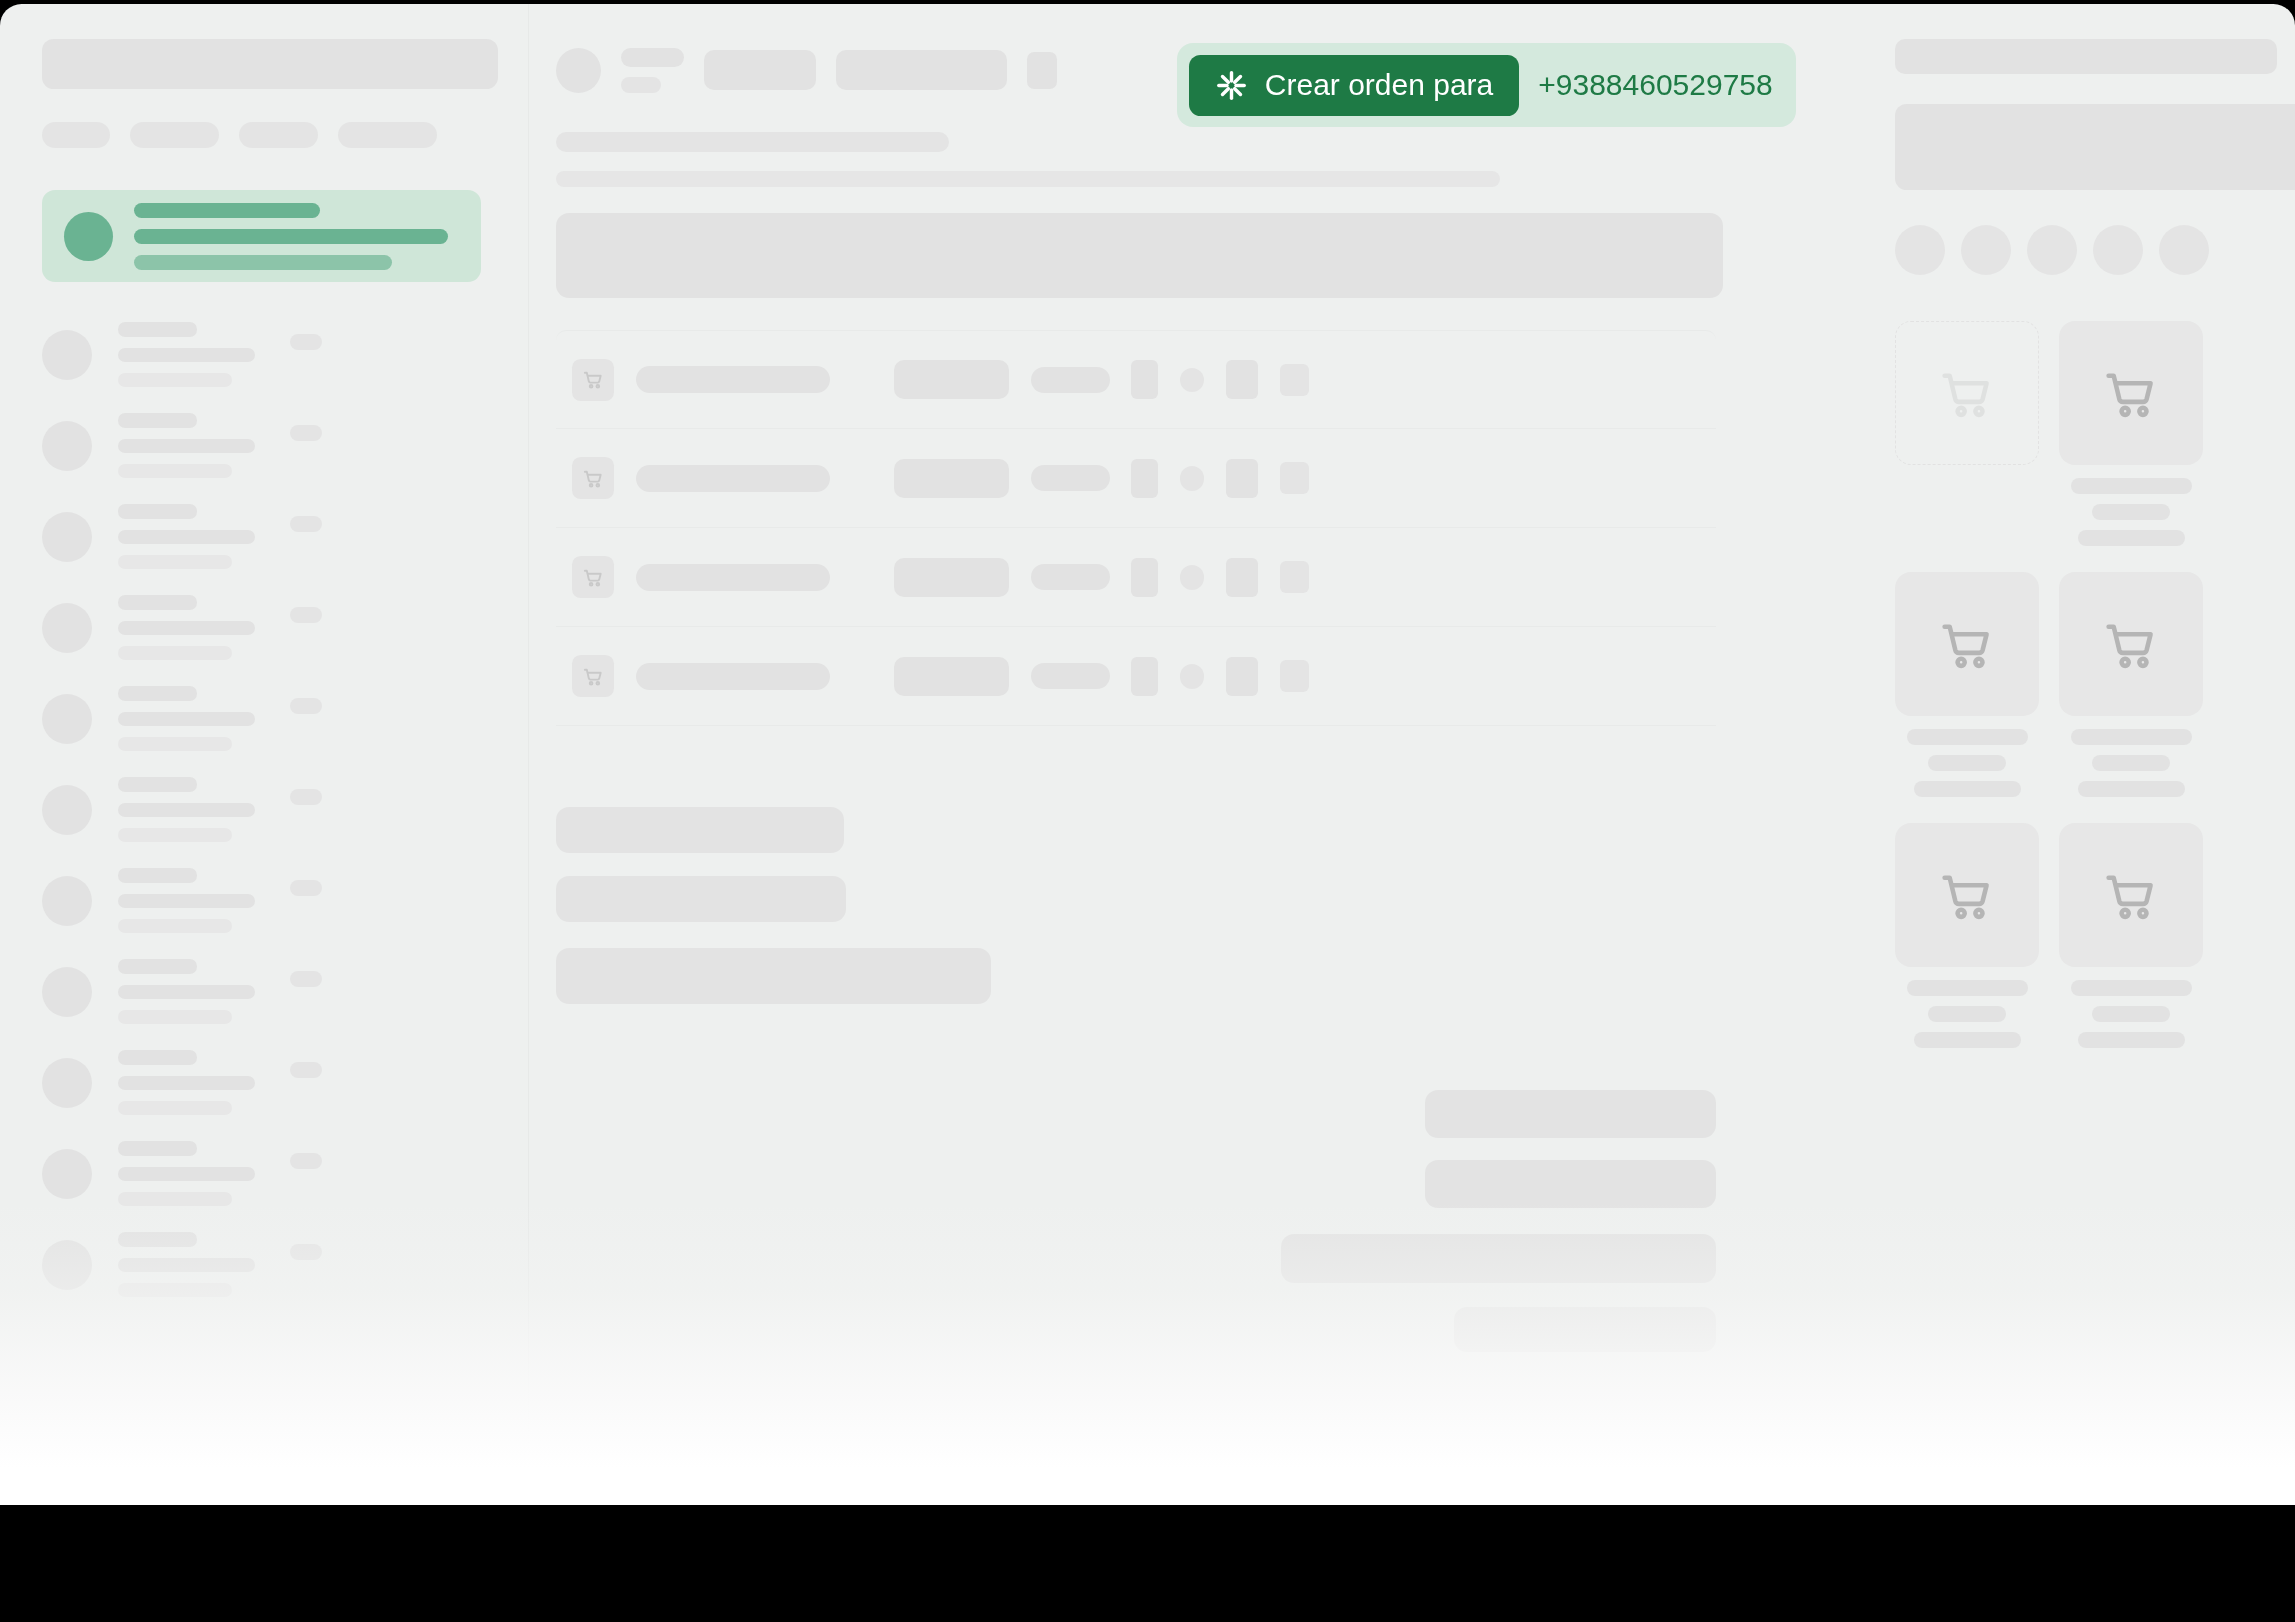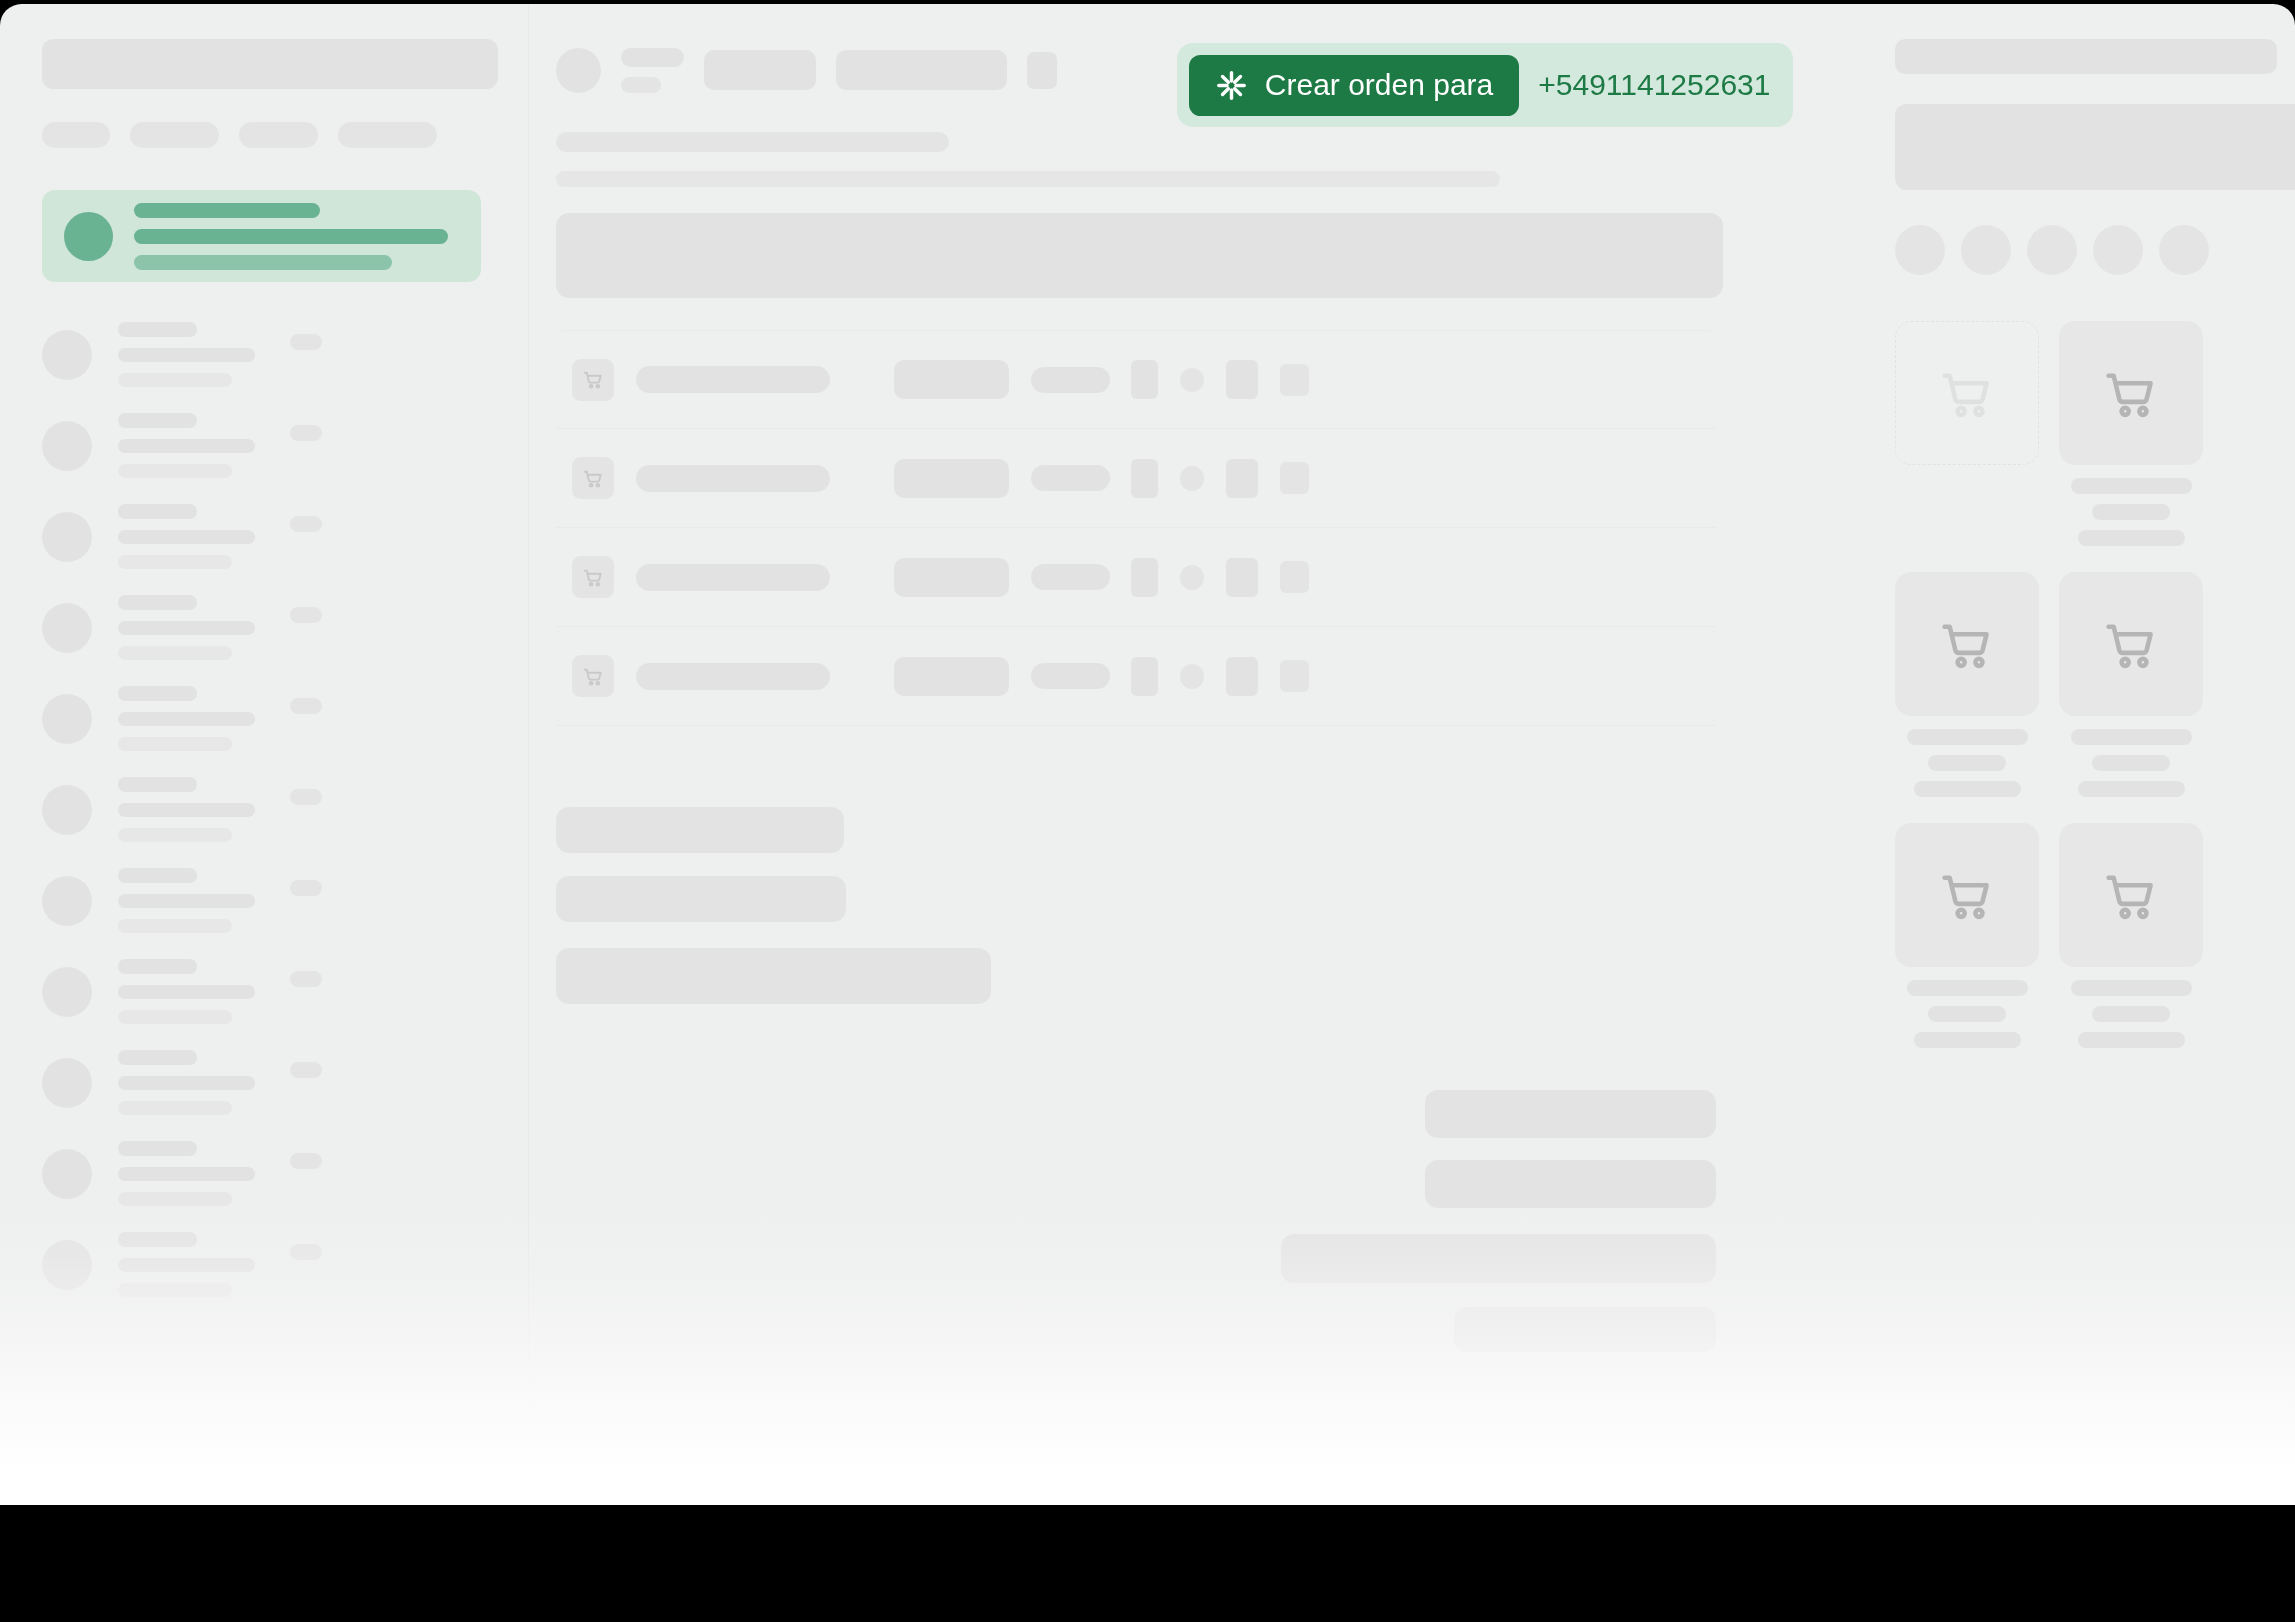--- a/index.html
+++ b/index.html
@@ -646,16 +646,16 @@
             <rect x="28" y="21.5" width="17" height="5" rx="2.5"></rect>
             <rect x="21.5" y="3" width="5" height="17" rx="2.5" transform="rotate(45 24 24)"></rect>
             <rect x="21.5" y="28" width="5" height="17" rx="2.5" transform="rotate(45 24 24)"></rect>
             <rect x="3" y="21.5" width="17" height="5" rx="2.5" transform="rotate(45 24 24)"></rect>
             <rect x="28" y="21.5" width="17" height="5" rx="2.5" transform="rotate(45 24 24)"></rect>
           </g>
         </svg>
       </span>
       <span id="create-order-label">Crear orden para</span>
     </button>
-    <span id="cta-phone">+5491141252631</span>
+    <span id="cta-phone">+9388460529758</span>
   </div>
 </div>
 
 
 </body></html>

